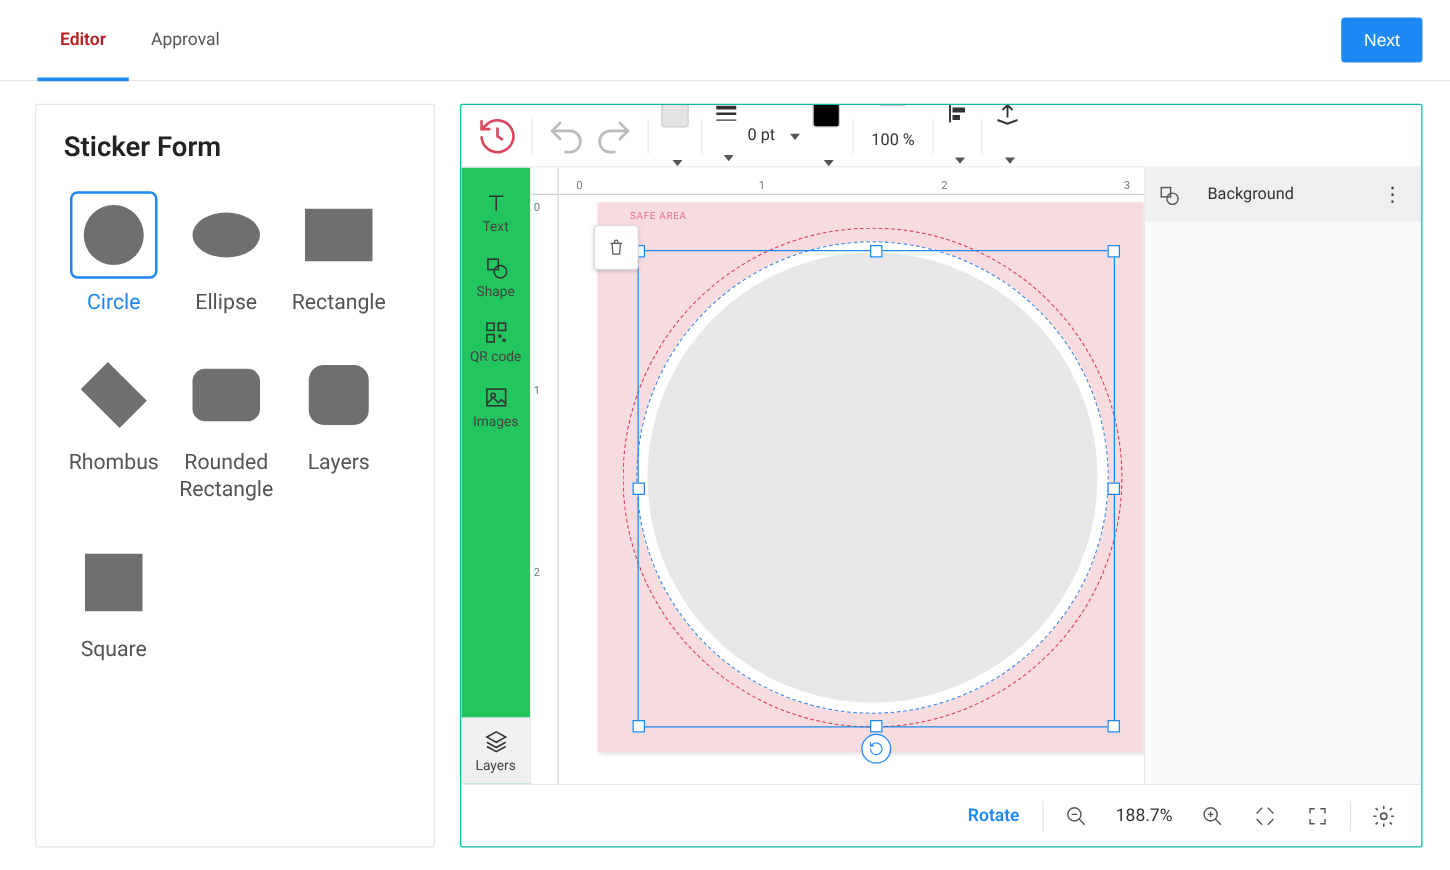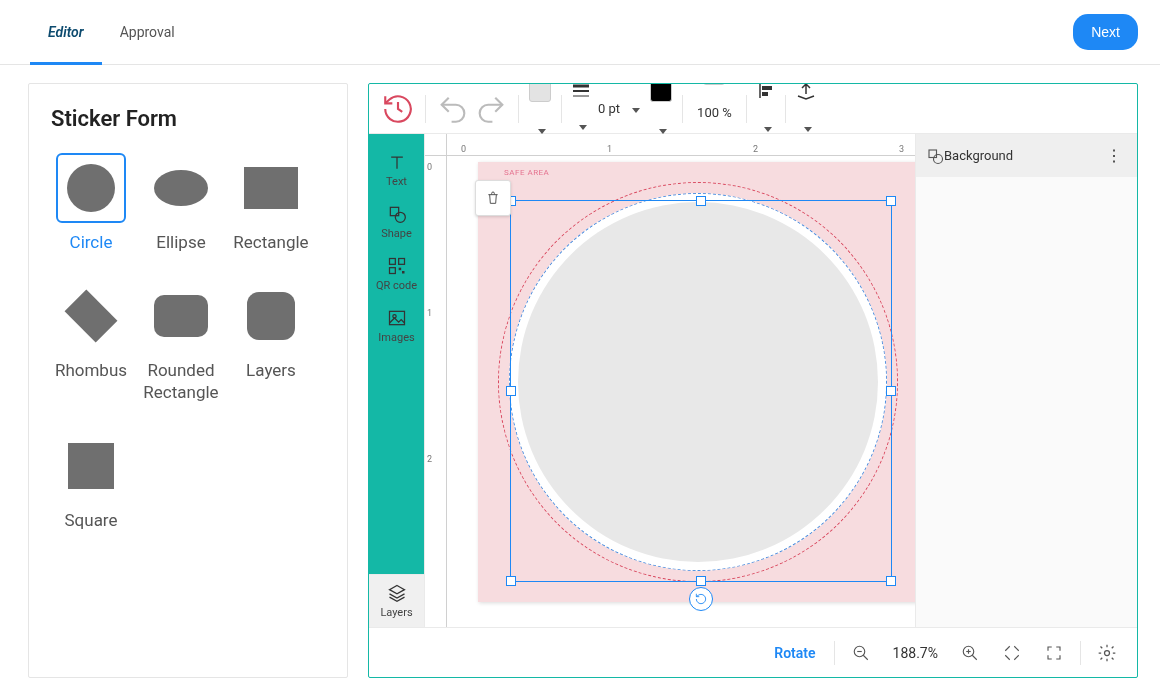--- a/index.html
+++ b/index.html
@@ -2,23 +2,23 @@
 <html><head>
 <meta charset="utf-8">
 <style>
 * { box-sizing: border-box; margin: 0; padding: 0; }
 body { font-family: -apple-system, BlinkMacSystemFont, "Segoe UI", Roboto, Arial, sans-serif; background: #fff; color: #333; font-size: 13px; }
 .app { width: 1160px; height: 696px; display: flex; flex-direction: column; }
 
 .topbar { height: 65px; border-bottom: 1px solid #e5e5e5; display: flex; align-items: center; justify-content: space-between; padding: 0 22px 0 0; }
 .tabs { display: flex; align-items: flex-end; height: 100%; padding-left: 30px; }
 .tab { padding: 0 18px; height: 100%; display: flex; align-items: center; font-size: 14px; color: #555; cursor: pointer; position: relative; }
-.tab.active { color: #0c4a6e; font-weight: 600; font-style: italic; }
+.tab.active { color: #b91c1c; font-weight: 600; }
 .tab.active::after { content: ""; position: absolute; left: 0; right: 0; bottom: -1px; height: 3px; background: #1e88f5; }
-.next-btn { background: #1e88f5; color: #fff; border: none; border-radius: 15px; padding: 10px 18px; font-size: 14px; font-weight: 500; cursor: pointer; }
+.next-btn { background: #1e88f5; color: #fff; border: none; border-radius: 3px; padding: 10px 18px; font-size: 14px; font-weight: 500; cursor: pointer; }
 
 .body { flex: 1; display: flex; padding: 18px 22px 18px 28px; gap: 20px; }
 
 .left-panel { width: 320px; border: 1px solid #e5e5e5; border-radius: 2px; padding: 22px; }
 .left-panel h2 { font-size: 22px; font-weight: 600; margin-bottom: 22px; color: #222; }
 .shape-grid { display: flex; flex-wrap: wrap; gap: 28px 10px; }
 .shape-item { width: 80px; display: flex; flex-direction: column; align-items: center; cursor: pointer; }
 .shape-box { width: 70px; height: 70px; display: flex; align-items: center; justify-content: center; border-radius: 6px; }
 .shape-box.selected { border: 2px solid #1e88f5; }
 .shape-label { font-size: 17px; color: #555; margin-top: 8px; text-align: center; line-height: 1.3; }
@@ -37,21 +37,21 @@
 .toolbar { height: 50px; border-bottom: 1px solid #eaeaea; display: flex; align-items: center; padding: 0 12px; gap: 4px; }
 .tb-btn { width: 34px; height: 34px; display: flex; align-items: center; justify-content: center; border-radius: 4px; cursor: pointer; color: #555; }
 .tb-sep { width: 1px; height: 28px; background: #e5e5e5; margin: 0 6px; }
 .tb-group { display: flex; align-items: center; gap: 20px; flex-direction: column; }
 .tb-swatch { width: 22px; height: 22px; border: 1px solid #ccc; border-radius: 3px; }
 .tb-text { font-size: 13px; color: #333; padding: 0 4px; }
 .chev::after { content: ""; display: inline-block; border-left: 4px solid transparent; border-right: 4px solid transparent; border-top: 5px solid #555; margin-left: 4px; }
 .opacity-icon { width: 22px; height: 22px; background-image: linear-gradient(45deg,#ccc 25%,transparent 25%),linear-gradient(-45deg,#ccc 25%,transparent 25%),linear-gradient(45deg,transparent 75%,#ccc 75%),linear-gradient(-45deg,transparent 75%,#ccc 75%); background-size: 6px 6px; border: 1px solid #ccc; border-radius: 3px;}
 
 .editor-main { flex: 1; display: flex; overflow: hidden; }
-.side-tools { width: 56px; border-right: 1px solid #eaeaea; display: flex; flex-direction: column; align-items: center; padding-top: 10px; background: #14b8a6; }
+.side-tools { width: 56px; border-right: 1px solid #eaeaea; display: flex; flex-direction: column; align-items: center; padding-top: 10px; background: #22c55e; }
 .side-tool { width: 100%; display: flex; flex-direction: column; align-items: center; padding: 8px 0; font-size: 11px; color: #444; cursor: pointer; gap: 3px; }
 .side-tool svg { width: 20px; height: 20px; }
 .side-spacer { flex: 1; }
 .side-tool.layers { border-top: 1px solid #eaeaea; background: #f0f0f0; }
 
 .canvas-wrap { flex: 1; position: relative; overflow: hidden; background: #fff; }
 .ruler-h { position: absolute; left: 22px; right: 0; top: 0; height: 22px; border-bottom: 1px solid #d0d0d0; background: #fff; font-size: 9px; color: #777; display: flex; align-items: flex-end; padding-bottom: 1px; }
 .ruler-h span { position: absolute; transform: translateX(-2px);}
 .ruler-v { position: absolute; top: 22px; bottom: 0; left: 0; width: 22px; border-right: 1px solid #d0d0d0; background: #fff; font-size: 9px; color: #777; }
 .ruler-v span { position: absolute; left: 2px; transform: translateY(-4px);}
@@ -64,21 +64,21 @@
 .content-circle { position: absolute; left: 50%; top: 50%; width: 360px; height: 360px; margin-left:-180px; margin-top:-180px; background: #e8e8e8; border-radius: 50%; }
 .sel-box { position: absolute; left: 32px; top: 38px; width: 382px; height: 382px; border: 1px solid #1e88f5; }
 .handle { position: absolute; width: 10px; height: 10px; background: #fff; border: 1.5px solid #1e88f5; }
 .h-tl { left:-5px; top:-5px;} .h-tr { right:-5px; top:-5px;} .h-bl { left:-5px; bottom:-5px;} .h-br { right:-5px; bottom:-5px;}
 .h-tm { left:50%; top:-5px; margin-left:-5px;} .h-bm { left:50%; bottom:-5px; margin-left:-5px;}
 .h-ml { left:-5px; top:50%; margin-top:-5px;} .h-mr { right:-5px; top:50%; margin-top:-5px;}
 .rotate-btn { position: absolute; left:50%; bottom:-30px; margin-left:-12px; width:24px; height:24px; background:#fff; border:1.5px solid #1e88f5; border-radius:50%; display:flex; align-items:center; justify-content:center; color:#1e88f5; font-size:13px;}
 .float-delete { position: absolute; left: 28px; top: 24px; width: 36px; height: 36px; background:#fff; border:1px solid #ddd; border-radius:3px; box-shadow: 0 1px 3px rgba(0,0,0,0.15); display:flex; align-items:center; justify-content:center; cursor:pointer; }
 
 .right-panel { width: 222px; border-left: 1px solid #eaeaea; background: #fafafa; }
-.layer-row { display: flex; align-items: center; padding: 12px 10px; gap: 0; font-size: 13px; color: #333; background:#efefef; }
+.layer-row { display: flex; align-items: center; padding: 12px 10px; gap: 22px; font-size: 13px; color: #333; background:#efefef; }
 .layer-row .more { margin-left: auto; cursor: pointer; padding: 0 4px; font-size: 16px; letter-spacing: 1px; }
 
 .bottombar { height: 50px; border-top: 1px solid #eaeaea; display: flex; align-items: center; justify-content: flex-end; padding: 0 14px; gap: 10px; }
 .bb-link { color: #1e88f5; font-weight: 600; font-size: 14px; cursor: pointer; padding: 0 8px; }
 .bb-sep { width: 1px; height: 24px; background: #e5e5e5; }
 .bb-btn { width: 32px; height: 32px; display: flex; align-items: center; justify-content: center; cursor: pointer; color: #555; border-radius: 4px; }
 .bb-zoom { font-size: 14px; color: #333; padding: 0 6px; }
 
 svg { stroke: currentColor; fill: none; stroke-width: 1.5; }
 </style>

